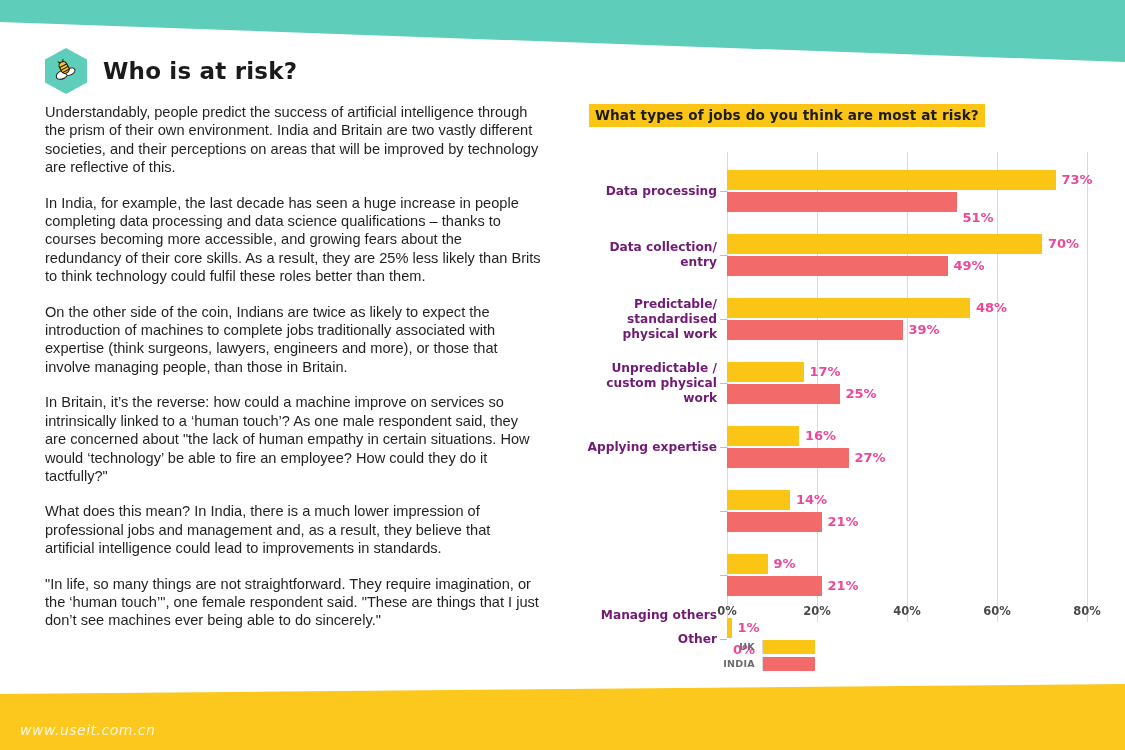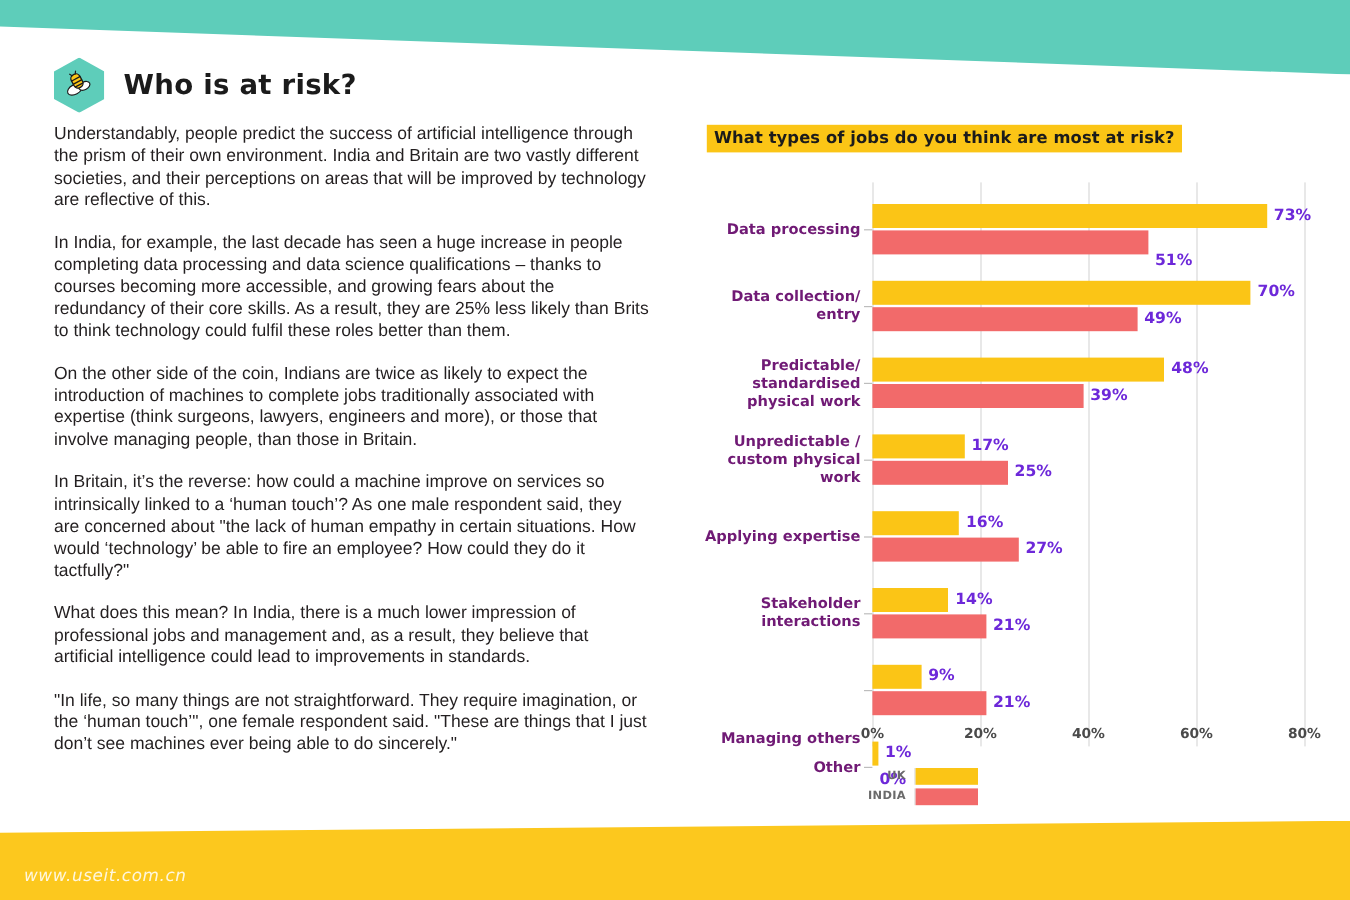--- a/index.html
+++ b/index.html
@@ -180,21 +180,21 @@
     left: 138px;
     height: 20px;
   }
   .bar.uk    { background: #FBC516; }
   .bar.india { background: #F26A6A; }
   .bar-value {
     position: absolute;
     font-family: "DejaVu Sans", sans-serif;
     font-size: 13px;
     font-weight: bold;
-    color: #6d28d9;
+    color: #ec4899;
     white-space: nowrap;
     height: 20px;
     line-height: 20px;
   }
 
   
   .legend {
     position: absolute;
     left: 108px;
     top: 535px;
@@ -322,24 +322,20 @@
           <div class="cat-label" style="top: 13.5px;">
             <div>Applying expertise</div>
           </div>
           <div class="tick-stub" style="top: 21px;"></div>
           <div class="bar uk" style="top: 0px; width: 72px;"></div>
           <div class="bar-value" style="top: 0px; left: 216px;">16%</div>
           <div class="bar india" style="top: 22px; width: 121.5px;"></div>
           <div class="bar-value" style="top: 22px; left: 265.5px;">27%</div>
         </div>
         <div class="cat-group" style="top: 338px; height: 42px;">
-          <div class="cat-label" style="top: 6px;">
-            <div>Stakeholder</div>
-            <div>interactions</div>
-          </div>
           <div class="tick-stub" style="top: 21px;"></div>
           <div class="bar uk" style="top: 0px; width: 63px;"></div>
           <div class="bar-value" style="top: 0px; left: 207px;">14%</div>
           <div class="bar india" style="top: 22px; width: 94.5px;"></div>
           <div class="bar-value" style="top: 22px; left: 238.5px;">21%</div>
         </div>
         <div class="cat-group" style="top: 402px; height: 42px;">
           <div class="cat-label" style="top: 15px; margin-top: 39px;">
             <div>Managing others</div>
           </div>

